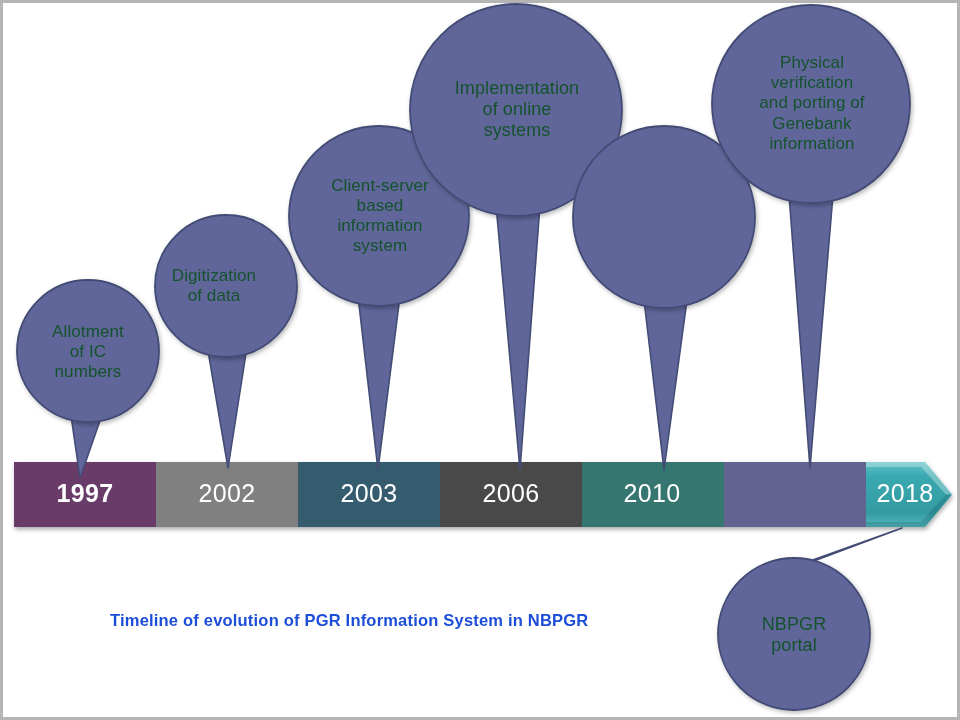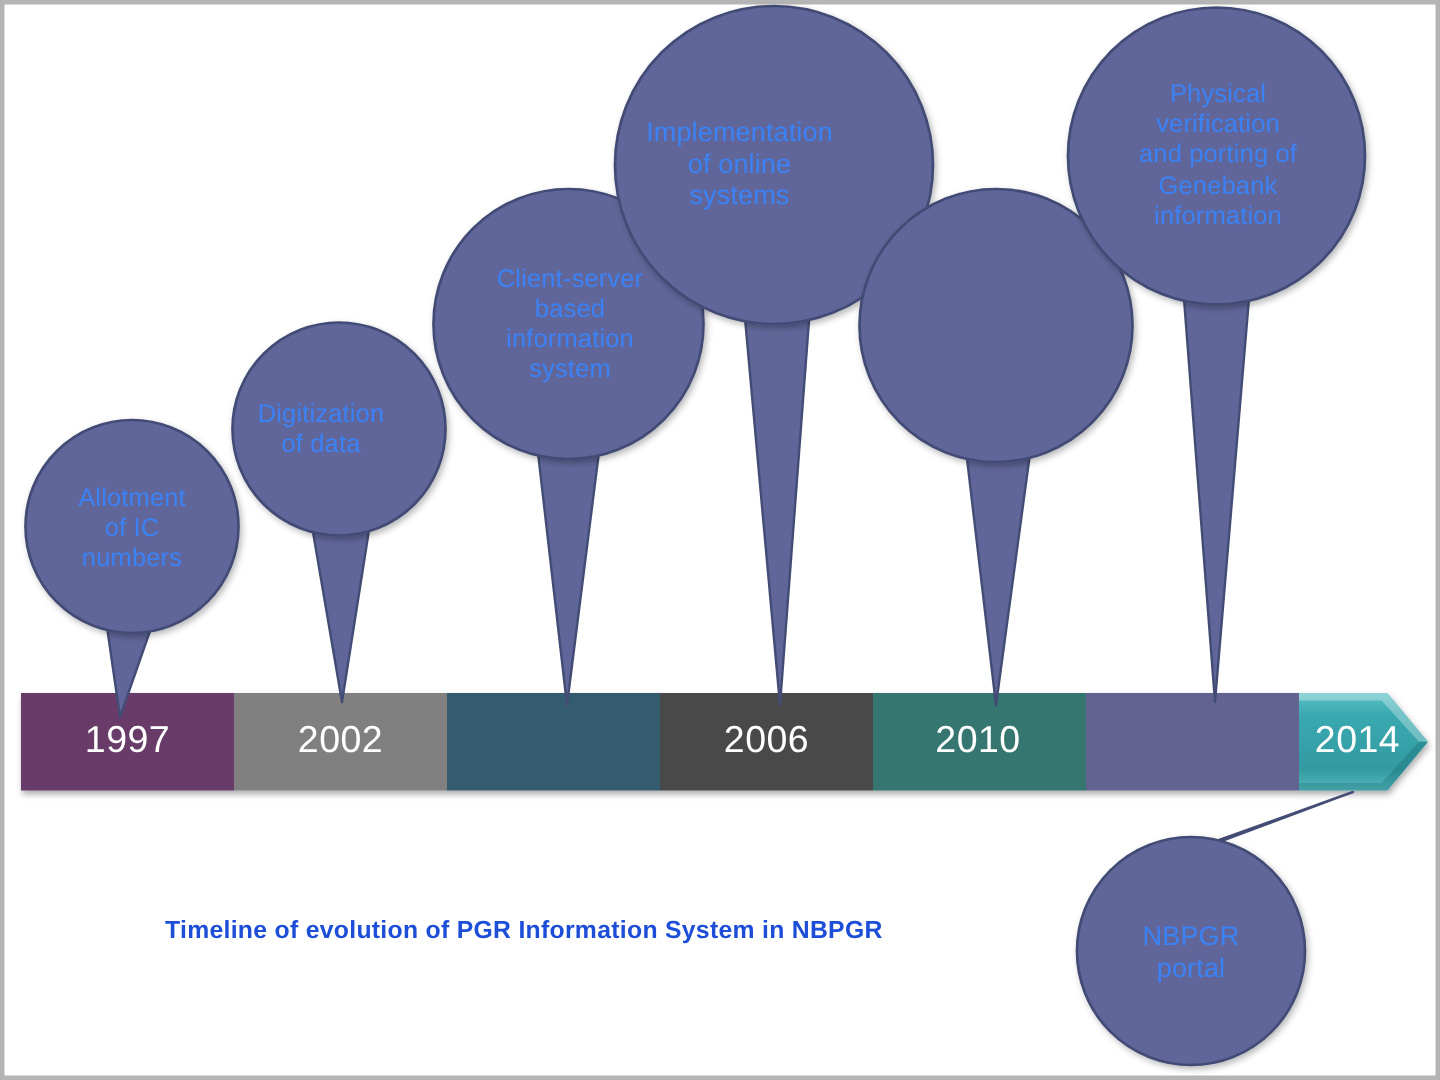--- a/index.html
+++ b/index.html
@@ -8,21 +8,21 @@
     background:#ffffff;
     font-family:"Liberation Sans", sans-serif;
     overflow:hidden;
     position:relative;
   }
   #stage{position:absolute;left:0;top:0;width:960px;height:720px;}
   #svg-layer{position:absolute;left:0;top:0;width:960px;height:720px;}
 
   .balloon-text{
     position:absolute;
-    color:#3b82f6;
+    color:#14532d;
     text-align:center;
     line-height:1.18;
     letter-spacing:.1px;
     white-space:pre-line;
     display:flex;
     align-items:center;
     justify-content:center;
     pointer-events:none;
     font-weight:400;
   }
@@ -105,32 +105,33 @@
 
   <div class="balloon-text" style="left:23px;top:306px;width:130px;height:92px;font-size:17px;">Allotment
 of IC
 numbers</div>
   <div class="balloon-text" style="left:144px;top:255px;width:140px;height:62px;font-size:17px;">Digitization
 of data</div>
   <div class="balloon-text" style="left:305px;top:156px;width:150px;height:120px;font-size:17px;">Client-server
 based
 information
 system</div>
-  <div class="balloon-text" style="left:406px;top:62px;width:174px;height:95px;font-size:18px;">Implementation
+  <div class="balloon-text" style="left:430px;top:62px;width:174px;height:95px;font-size:18px;">Implementation
 of online
 systems</div>
   <div class="balloon-text" style="left:727px;top:26px;width:170px;height:155px;font-size:17px;">Physical
 verification
 and porting of
 Genebank
 information</div>
   <div class="balloon-text" style="left:729px;top:604px;width:130px;height:62px;font-size:18px;">NBPGR
 portal</div>
 
-  <div class="year-label" style="left:14px;width:142px;">1997</div>
+  <div class="year-label" style="left:14px;width:142px;font-weight:bold;">1997</div>
   <div class="year-label" style="left:156px;width:142px;">2002</div>
+  <div class="year-label" style="left:298px;width:142px;">2003</div>
   <div class="year-label" style="left:440px;width:142px;text-align:center;">2006</div>
   <div class="year-label" style="left:582px;width:140px;">2010</div>
-  <div class="year-label" style="left:866px;width:78px;">2014</div>
+  <div class="year-label" style="left:866px;width:78px;">2018</div>
 
   <div id="caption">Timeline of evolution of PGR Information System in NBPGR</div>
 
 </div>
 
 </body></html>

